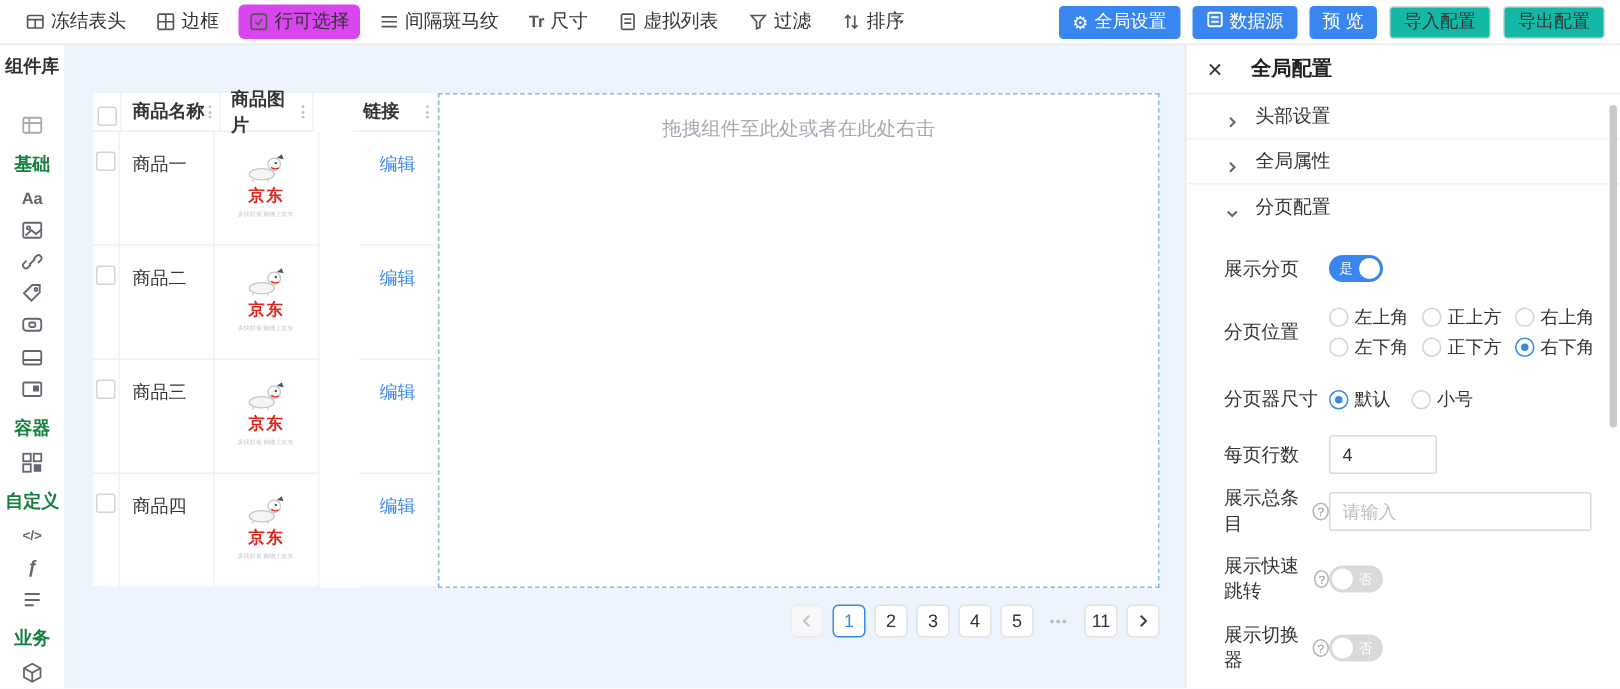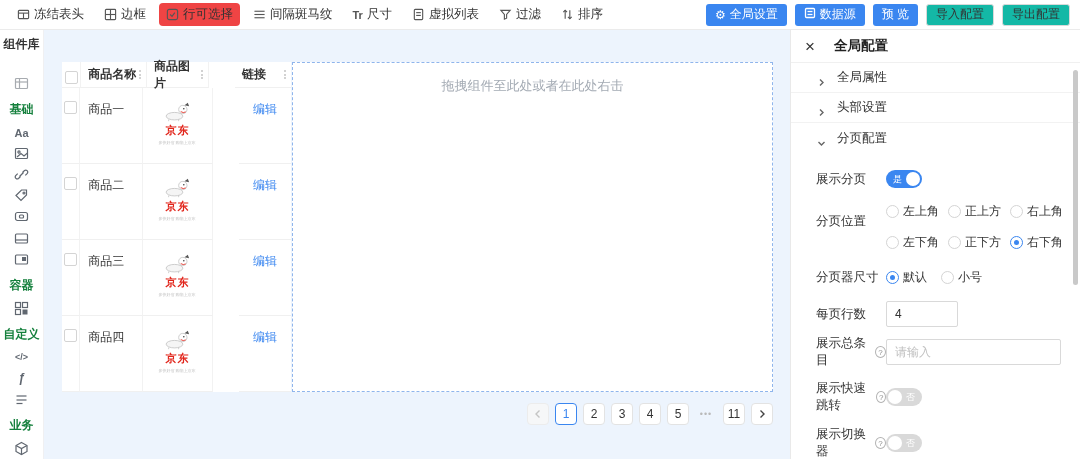--- a/index.html
+++ b/index.html
@@ -6,21 +6,21 @@
   html,body { width:1080px; height:459px; overflow:hidden; }
   body { font-family:"Liberation Sans","DejaVu Sans",sans-serif; background:#fff; color:#333; }
   .root { position:relative; width:1080px; height:459px; overflow:hidden; background:#fff; }
 
   
   .topbar { position:absolute; left:0; top:0; width:1080px; height:30px; background:#fff;
             border-bottom:1px solid #ebebeb; display:flex; align-items:center; padding:0 10px; }
   .tb-left { display:flex; gap:6px; }
   .tb-item { display:flex; align-items:center; gap:4px; padding:3px 7px; border-radius:4px;
              font-size:12.5px; color:#333; cursor:pointer; white-space:nowrap; }
-  .tb-item.active { background:#ef4444; }
+  .tb-item.active { background:#d946ef; }
   .tb-item svg { display:block; }
   .ticon { width:13px; height:13px; stroke:#555; fill:none; stroke-width:1.2; }
   .tb-right { margin-left:auto; display:flex; align-items:center; gap:8px; }
   .btn { height:22px; display:flex; align-items:center; gap:4px; padding:0 9px; border-radius:3px;
          font-size:12px; cursor:pointer; white-space:nowrap; }
   .btn.primary { background:#3a86f0; color:#fff; }
   .btn.ghost { background:#14b8a6; color:#333; border:1px solid #d9d9d9; }
   .btn .bicon { font-size:12px; line-height:1; }
   .btn svg { width:12px; height:12px; stroke:#fff; fill:none; stroke-width:1.3; }
 
@@ -94,21 +94,21 @@
           font-size:8px; display:inline-flex; align-items:center; justify-content:center; cursor:pointer; }
   .toggle { width:36px; height:18px; border-radius:9px; position:relative; cursor:pointer; flex:none; }
   .toggle.on { background:#3a86f0; }
   .toggle.off { background:#d9d9d9; }
   .toggle .knob { position:absolute; top:2px; width:14px; height:14px; border-radius:50%; background:#fff; }
   .toggle.on .knob { right:2px; }
   .toggle.off .knob { left:2px; }
   .toggle .t-text { position:absolute; top:3px; font-size:9px; color:#fff; line-height:12px; }
   .toggle.on .t-text { left:7px; }
   .toggle.off .t-text { right:7px; }
-  .radio-grid { display:grid; grid-template-columns:repeat(3,62px); row-gap:14px; }
+  .radio-grid { display:grid; grid-template-columns:repeat(3,62px); row-gap:3px; }
   .radio { display:flex; align-items:center; gap:4px; font-size:12px; color:#333; cursor:pointer; }
   .rdot { width:13px; height:13px; border-radius:50%; border:1px solid #d4d4d4; background:#fff; flex:none; position:relative; }
   .radio.sel .rdot { border-color:#3a86f0; }
   .radio.sel .rdot::after { content:""; position:absolute; left:3px; top:3px; width:5px; height:5px;
                             border-radius:50%; background:#3a86f0; }
   .radio-row { display:flex; gap:14px; }
   .tinput { height:26px; border:1px solid #d9d9d9; border-radius:2px; font-size:12px; color:#333;
             padding:0 8px; font-family:inherit; outline:none; }
   .tinput::placeholder { color:#c0c0c0; }
   .inp-small { width:72px; }
@@ -466,27 +466,27 @@
   <div class="panel">
     <div class="p-head">
       <span class="p-close">×</span>
       <span class="p-title">全局配置</span>
     </div>
 
     <div class="sec">
       <span class="chev"><svg viewBox="0 0 9 9">
             <polyline points="3,1.5 6,4.5 3,7.5"></polyline>
           </svg></span>
-      <span class="sec-label">全局属性</span>
+      <span class="sec-label">头部设置</span>
     </div>
     <div class="sec">
       <span class="chev"><svg viewBox="0 0 9 9">
             <polyline points="3,1.5 6,4.5 3,7.5"></polyline>
           </svg></span>
-      <span class="sec-label">头部设置</span>
+      <span class="sec-label">全局属性</span>
     </div>
     <div class="sec open">
       <span class="chev"><svg viewBox="0 0 9 9">
             <polyline points="1.5,3 4.5,6 7.5,3"></polyline>
           </svg></span>
       <span class="sec-label">分页配置</span>
     </div>
 
     <div class="p-content">
       <div class="field">

